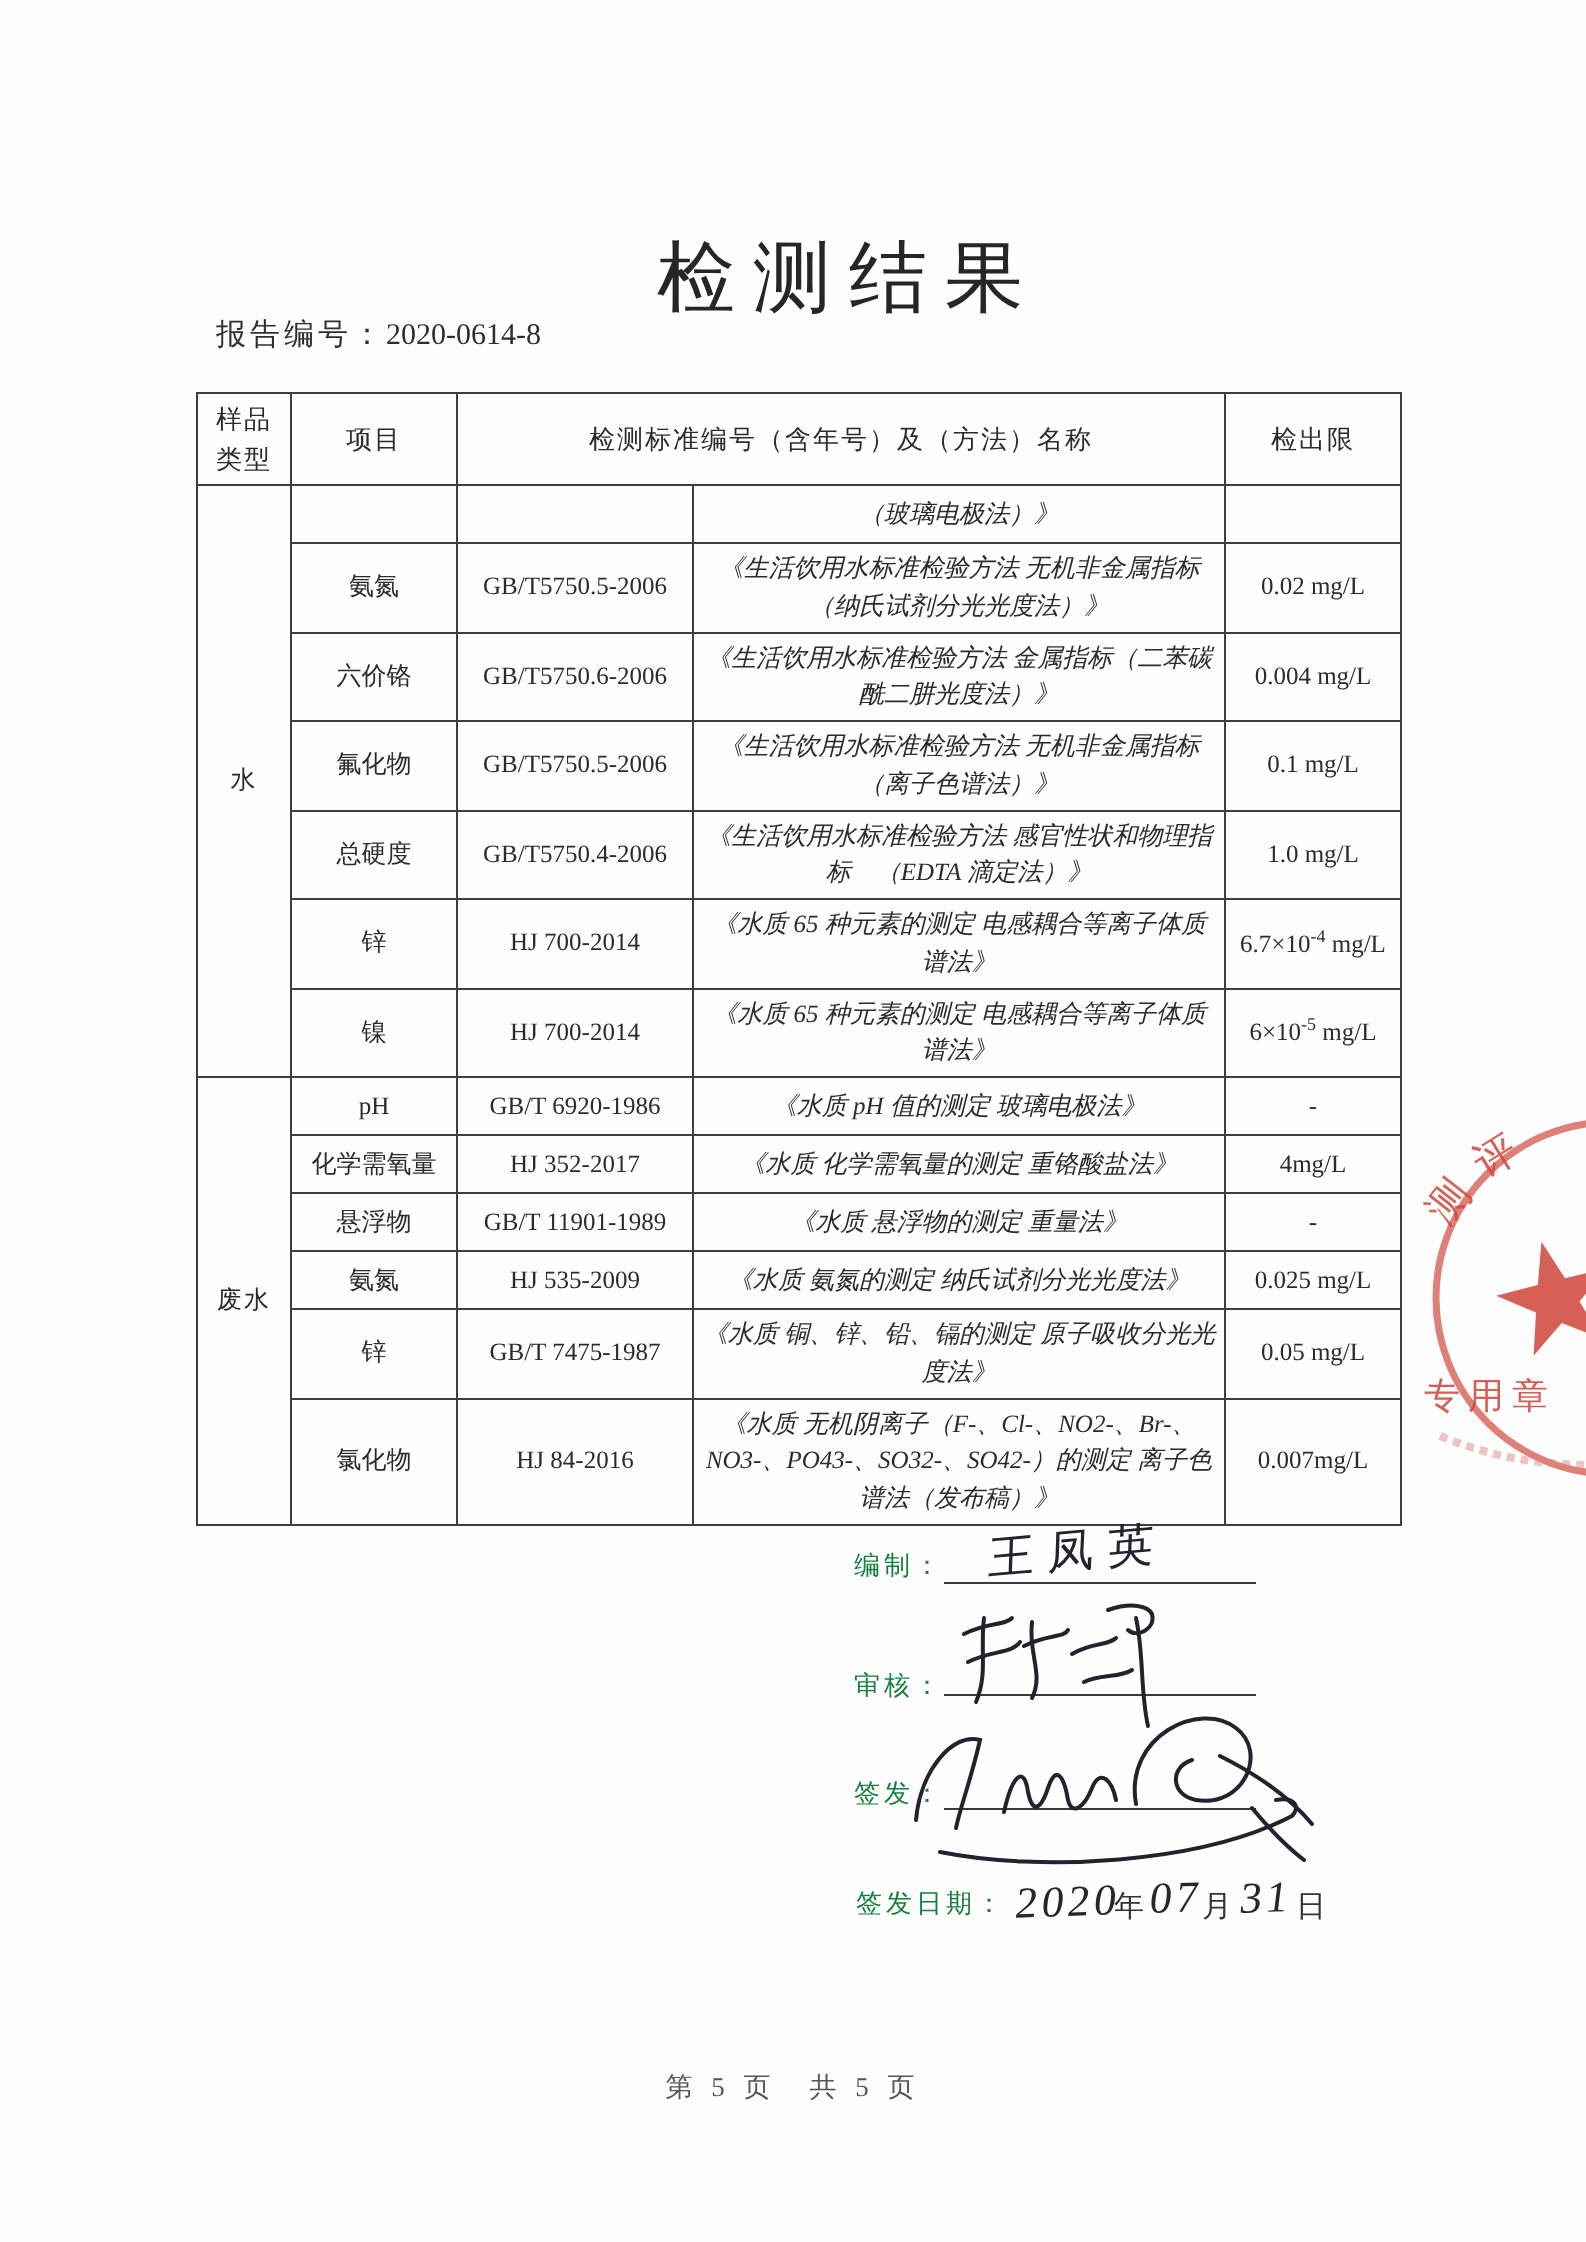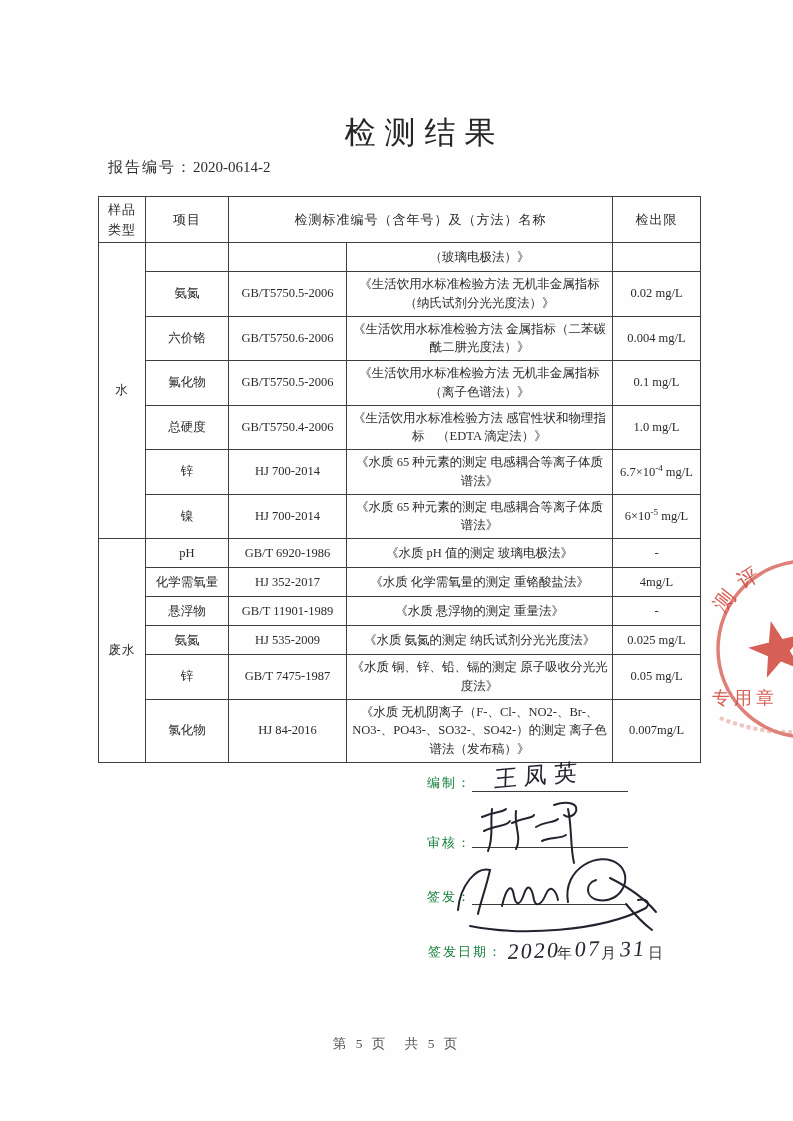--- a/index.html
+++ b/index.html
@@ -3,21 +3,21 @@
 <meta charset="utf-8">
 <style>
   html,body { margin:0; padding:0; background:#ffffff; }
   .page {
     position:relative; width:793px; height:1121px; background:#fffefe;
     overflow:hidden; font-family:"Liberation Serif","DejaVu Serif",serif;
     color:#2b2b2b;
   }
   .doc-title {
     position:absolute; left:0; right:0; top:112px; text-align:center;
-    font-size:31px; letter-spacing:9px; color:#262626; font-weight:500;
+    font-size:39px; letter-spacing:9px; color:#262626; font-weight:500;
     padding-left:10px;
     margin-left:46px;
   }
   .report-line {
     position:absolute; left:108px; top:158px; font-size:15px; color:#2e2e2e;
   }
   .report-line .lbl { letter-spacing:2px;margin-top:37px; }
   .report-line .val { font-family:"Liberation Serif","DejaVu Serif",serif; }
 
   table.results {
@@ -27,21 +27,21 @@
     border-radius:27px;
   }
   table.results th, table.results td {
     border:1.4px solid #3e3e3e; text-align:center; vertical-align:middle;
     padding:3px 3px; line-height:1.5; font-weight:normal;
     word-break:break-word; overflow-wrap:break-word;
   }
   table.results thead th { height:36px; font-size:13px; letter-spacing:1px; }
   table.results tbody tr { height:29px; }
   td.c-sample { vertical-align:top; padding-top:8px; letter-spacing:1px; }
-  td.c-method { padding:4px 6px; }
+  td.c-method { padding:4px 6px;font-style:italic; }
   td.c-limit sup { font-size:9px; }
 
   .sig-label { position:absolute; font-size:13px; letter-spacing:2px; color:#15803d; }
   .sig-line { position:absolute; width:156px; border-bottom:1.2px solid #3a3a3a; height:0; }
   .hand-name {
     position:absolute; font-size:23px; letter-spacing:7px; color:#23232f;
     transform:rotate(-5deg) skewX(-7deg); font-weight:500;
   }
   .hand-num {
     position:absolute; font-size:22px; color:#26262e; letter-spacing:2px;
@@ -59,21 +59,21 @@
   .stamp { position:absolute; left:706px; top:554px; width:190px; height:190px; }
 </style>
 </head>
 <body>
 
 <div class="page">
 
   <div class="doc-title">检测结果</div>
 
   <div class="report-line">
-    <span class="lbl">报告编号：</span><span class="val">2020-0614-2</span>
+    <span class="lbl">报告编号：</span><span class="val">2020-0614-8</span>
   </div>
 
   <table class="results">
     <colgroup>
       <col style="width:47px">
         <col style="width:83px">
         <col style="width:118px">
         <col style="width:266px">
         <col style="width:88px">
     </colgroup>

